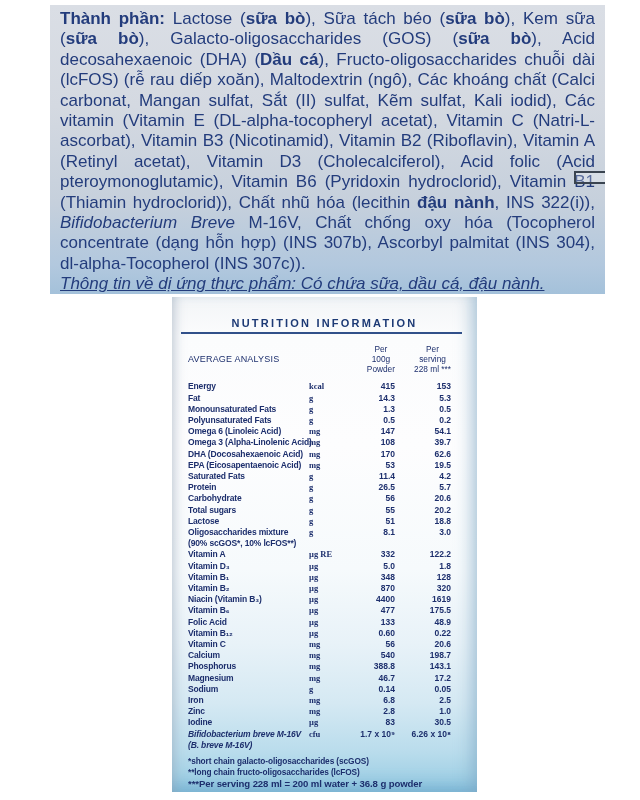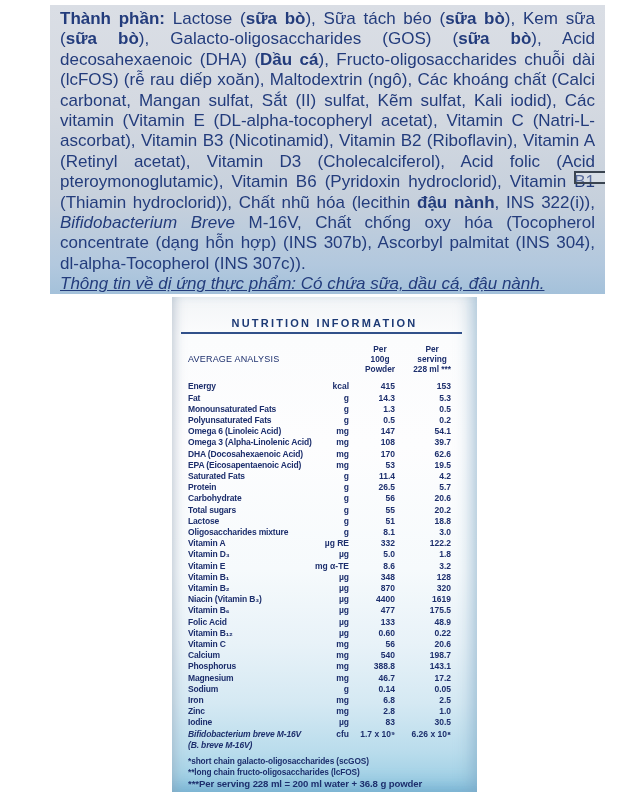--- a/index.html
+++ b/index.html
@@ -45,26 +45,26 @@
     margin-top:20px;text-align:center;
     font-size:11px;font-weight:bold;letter-spacing:2.2px;color:#1d3a75;
   }
   .title-rule{height:1.5px;background:#31508a;margin:3px 15px 0 9px;}
 
   .thead{display:flex;padding:10px 26px 0 16px;}
   .th-name{flex:1;font-size:9px;font-weight:normal;letter-spacing:.2px;align-self:center;}
   .th-unit{width:40px;}
   .th-num{width:46px;display:flex;flex-direction:column;align-items:flex-end;}
   .th-serv{width:56px;}
-  .hgroup{text-align:center;font-size:8.3px;font-weight:bold;line-height:10.3px;}
+  .hgroup{text-align:center;font-size:8.3px;font-weight:normal;line-height:10.3px;}
 
   #rows{padding:7px 26px 0 16px;font-size:8.5px;font-weight:bold;}
   .trow{display:flex;line-height:11.2px;}
   .c-name{flex:1;min-width:0;white-space:nowrap;overflow:visible;letter-spacing:-.15px;}
-  .c-unit{width:40px;text-align:right;}
+  .c-unit{width:40px;text-align:left;font-family:Liberation Serif, serif;}
   .c-num{width:46px;text-align:right;}
   .c-serv{width:56px;}
   .it{font-style:italic;}
 
   #footnotes{padding:5px 16px 0 16px;font-size:8.3px;font-weight:bold;line-height:10.6px;letter-spacing:-.1px;}
   .fnote-big{font-size:9.6px;line-height:13.5px;}
 </style>
 </head>
 <body>
 
@@ -174,36 +174,36 @@
         <div class="c-num">51</div>
         <div class="c-num c-serv">18.8</div>
       </div>
       <div class="trow">
         <div class="c-name">Oligosaccharides mixture</div>
         <div class="c-unit">g</div>
         <div class="c-num">8.1</div>
         <div class="c-num c-serv">3.0</div>
       </div>
       <div class="trow">
+        <div class="c-name">(90% scGOS*, 10% lcFOS**)</div>
+        <div class="c-unit"></div>
+        <div class="c-num"></div>
+        <div class="c-num c-serv"></div>
+      </div>
+      <div class="trow">
         <div class="c-name">Vitamin A</div>
         <div class="c-unit">µg RE</div>
         <div class="c-num">332</div>
         <div class="c-num c-serv">122.2</div>
       </div>
       <div class="trow">
         <div class="c-name">Vitamin D₃</div>
         <div class="c-unit">µg</div>
         <div class="c-num">5.0</div>
         <div class="c-num c-serv">1.8</div>
-      </div>
-      <div class="trow">
-        <div class="c-name">Vitamin E</div>
-        <div class="c-unit">mg α-TE</div>
-        <div class="c-num">8.6</div>
-        <div class="c-num c-serv">3.2</div>
       </div>
       <div class="trow">
         <div class="c-name">Vitamin B₁</div>
         <div class="c-unit">µg</div>
         <div class="c-num">348</div>
         <div class="c-num c-serv">128</div>
       </div>
       <div class="trow">
         <div class="c-name">Vitamin B₂</div>
         <div class="c-unit">µg</div>

